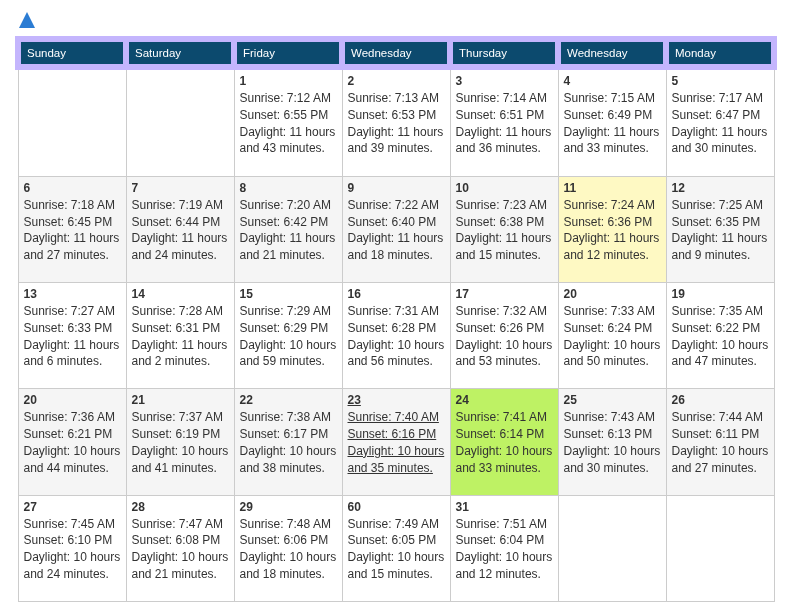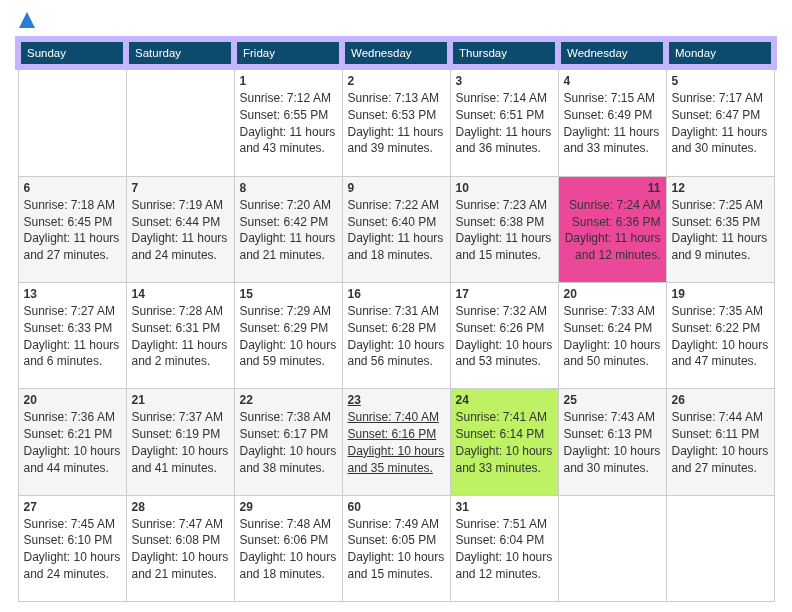--- a/index.html
+++ b/index.html
@@ -174,21 +174,21 @@
 <div class="day-info">Sunrise: 7:20 AM<br>Sunset: 6:42 PM<br>Daylight: 11 hours and 21 minutes.</div>
           </td>
           <td style="background: rgb(245, 245, 245);">
             <span class="day-num">9</span>
 <div class="day-info">Sunrise: 7:22 AM<br>Sunset: 6:40 PM<br>Daylight: 11 hours and 18 minutes.</div>
           </td>
           <td style="background: rgb(245, 245, 245);">
             <span class="day-num">10</span>
 <div class="day-info">Sunrise: 7:23 AM<br>Sunset: 6:38 PM<br>Daylight: 11 hours and 15 minutes.</div>
           </td>
-          <td style="background: #ec4899; text-align: right;">
+          <td style="background: #fef9c3;">
             <span class="day-num">11</span>
 <div class="day-info">Sunrise: 7:24 AM<br>Sunset: 6:36 PM<br>Daylight: 11 hours and 12 minutes.</div>
           </td>
           <td style="background: rgb(245, 245, 245);">
             <span class="day-num">12</span>
 <div class="day-info">Sunrise: 7:25 AM<br>Sunset: 6:35 PM<br>Daylight: 11 hours and 9 minutes.</div>
           </td>
         </tr>
         <tr>
           <td>

